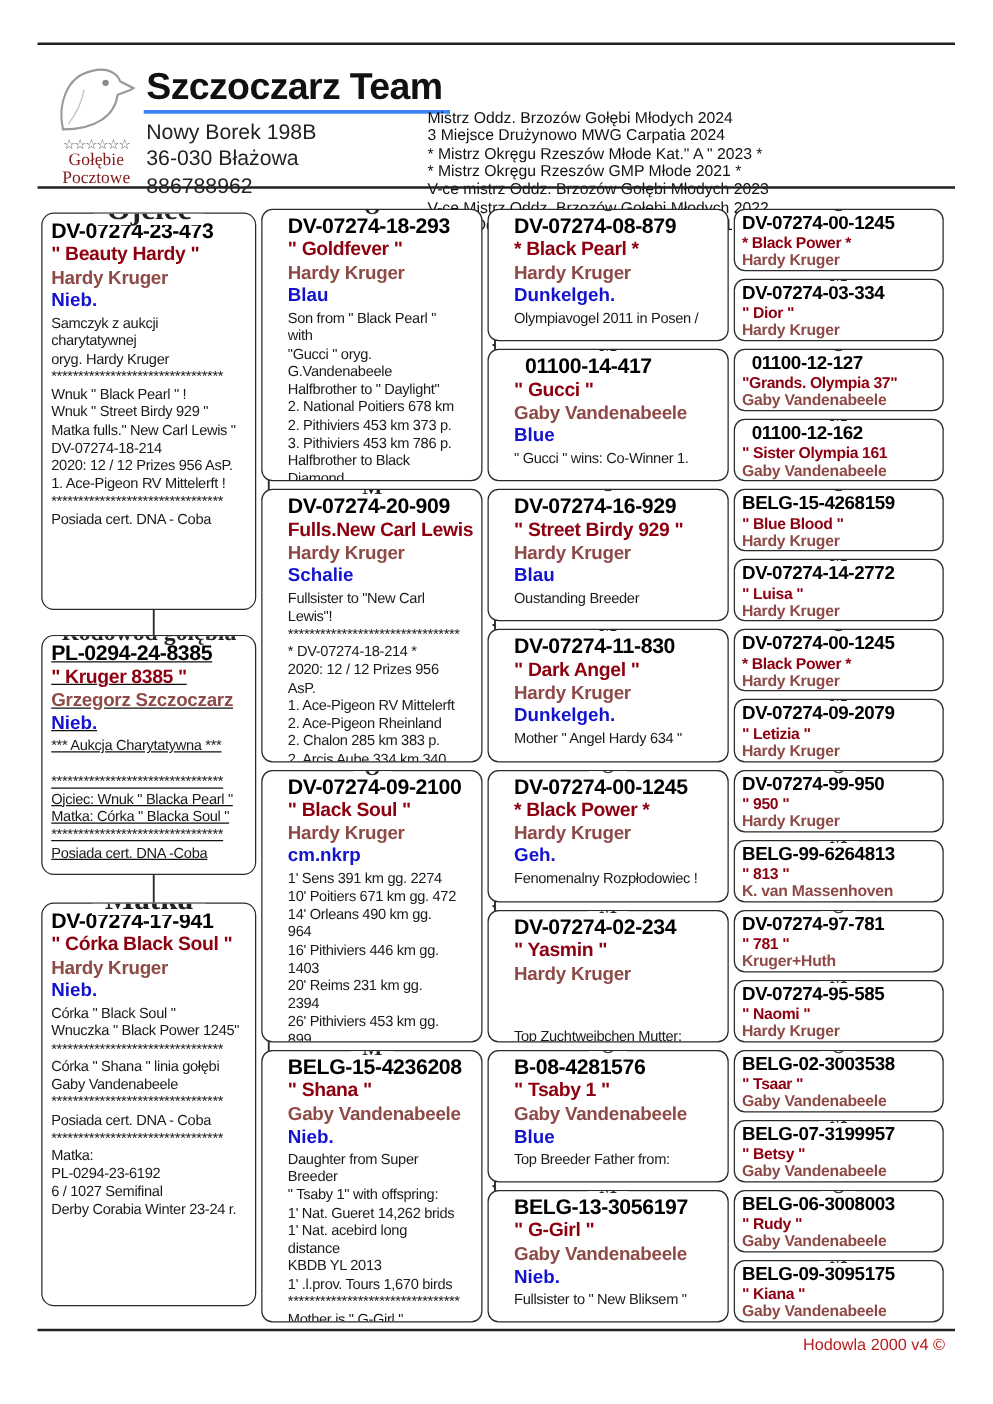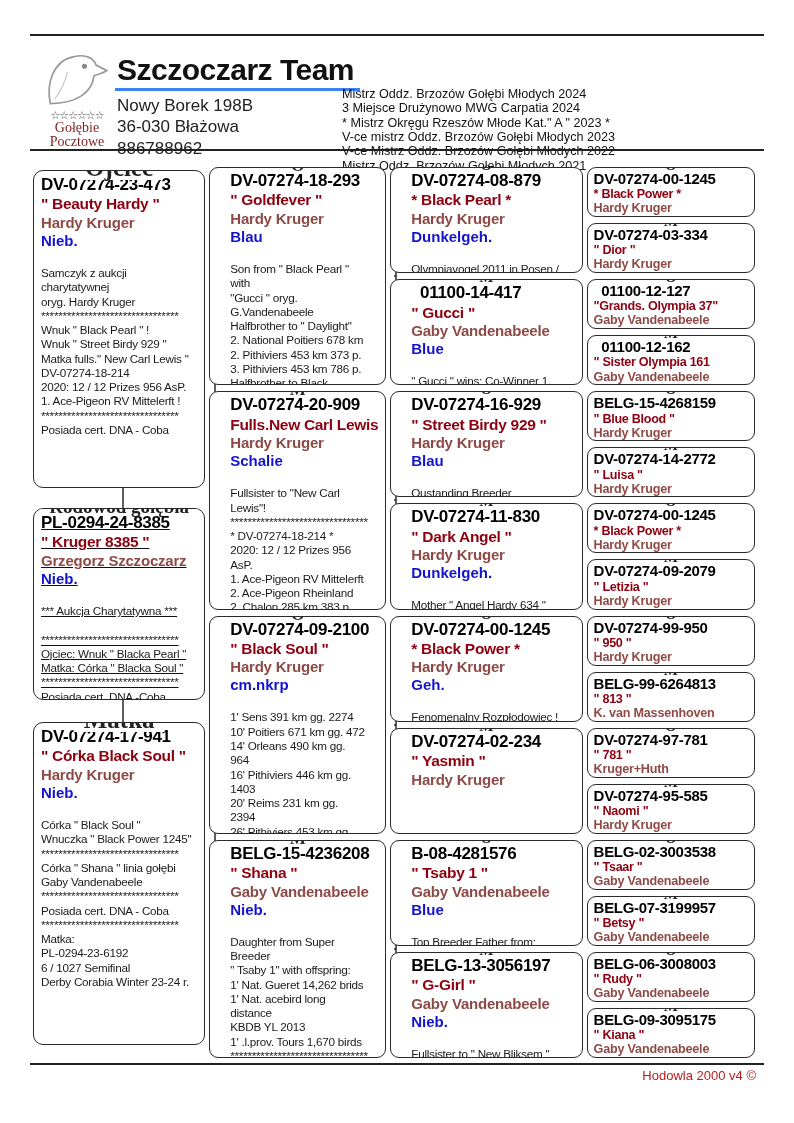--- a/index.html
+++ b/index.html
@@ -42,21 +42,21 @@
            border-radius:10px; padding:4px 7px; overflow:hidden; }
   .g1box .blabel { position:absolute; top:-16px; left:50%; transform:translateX(-50%);
            background:#fff; padding:0 10px; font-family:"Liberation Serif", serif; font-weight:bold;
            font-size:25px; color:#222; line-height:1; white-space:pre; }
   .g1box.subject .blabel { font-size:19px; top:-12px; }
 
   .ring    { font-weight:bold; font-size:17px; color:#000; white-space:pre; letter-spacing:-0.3px; line-height:1.2; }
   .pname   { font-weight:bold; font-size:15.5px; color:#8d0010; white-space:pre; letter-spacing:-0.3px; line-height:1.2; }
   .breeder { font-weight:bold; font-size:15px; color:#8e4a46; white-space:pre; letter-spacing:-0.2px; line-height:1.2; }
   .pcolor  { font-weight:bold; font-size:15px; color:#1313cf; white-space:pre; line-height:1.2; min-height:18px; }
-  .details { font-size:11.7px; color:#1a1a1a; white-space:pre-line; line-height:1.22; letter-spacing:-0.25px; margin-top:16px; }
+  .details { font-size:11.7px; color:#1a1a1a; white-space:pre-line; line-height:1.22; letter-spacing:-0.25px; margin-top:2px; }
 
   .col4 .ring    { font-size:15px; line-height:1.15; }
   .col4 .pname   { font-size:12.6px; line-height:1.12; }
   .col4 .breeder { font-size:12.6px; line-height:1.12; }
   .col4 .pbox    { padding:2px 6px; }
 
   
   .footer-text { position:absolute; right:38px; top:1068px; font-size:13px; color:#b91c1c; }
 </style>
 </head>
@@ -84,20 +84,21 @@
 886788962</div>
 
   <div class="hach">
 
       <div>Mistrz Oddz. Brzozów Gołębi Młodych 2024</div>
 
       <div>3 Miejsce Drużynowo MWG Carpatia 2024</div>
 
       <div>* Mistrz Okręgu Rzeszów  Młode Kat." A " 2023 *</div>
 
+      <div>* Mistrz Okręgu Rzeszów GMP Młode 2021 *</div>
 
       <div>V-ce mistrz Oddz. Brzozów Gołębi Młodych 2023</div>
 
       <div>V-ce Mistrz Oddz. Brzozów Gołębi Młodych 2022</div>
 
       <div>Mistrz Oddz. Brzozów Gołębi Młodych 2021</div>
     </div>
 
   <div class="rule mid"></div>
 

